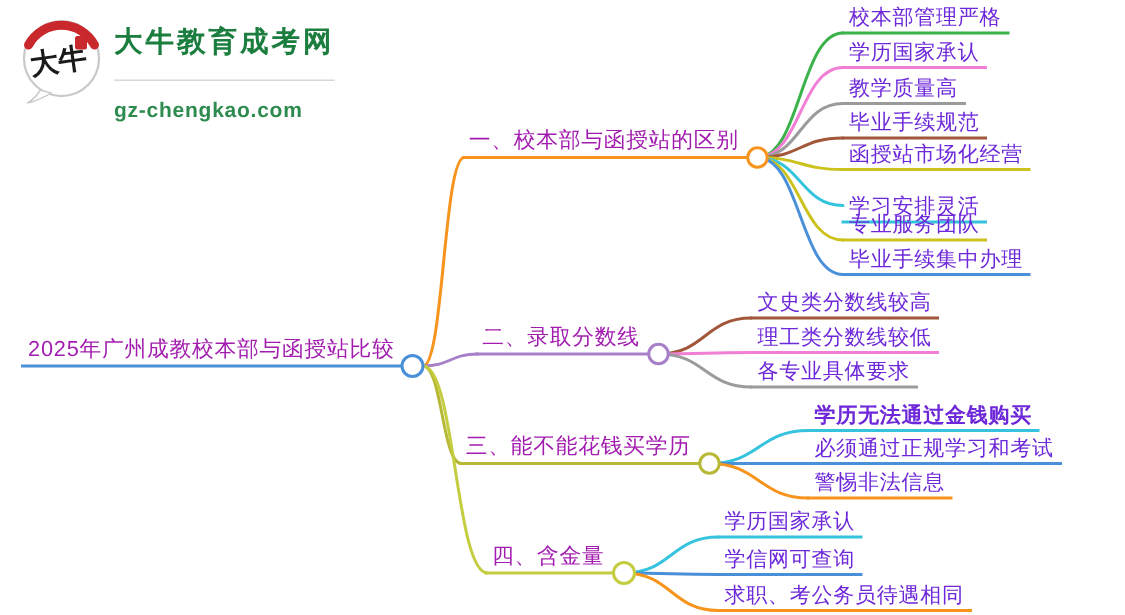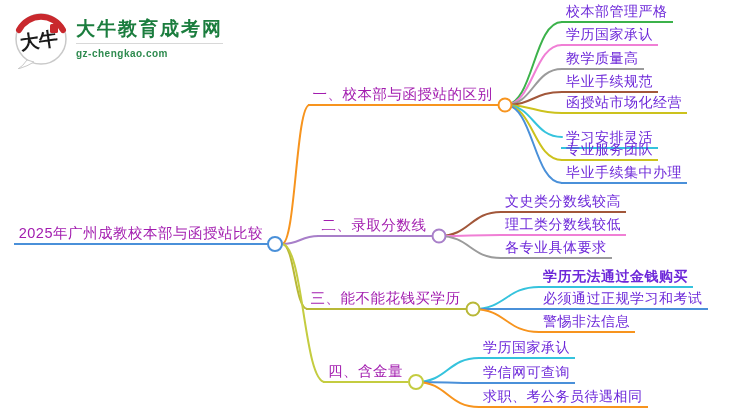--- a/index.html
+++ b/index.html
@@ -13,22 +13,22 @@
     font-size:14px;line-height:18px;padding:0 5px 1px 5px;
     border-bottom:2px solid #888;letter-spacing:0.5px;
   }
   .topic.main{font-size:14.5px;color:#a21caf;}
   .logo{position:absolute;left:13px;top:11px;display:flex;align-items:flex-start;}
   .logo-text{margin-left:7px;}
   .logo-title{
     font-size:19px;font-weight:bold;color:#1b7d3e;letter-spacing:2px;line-height:22px;padding-top:7px;
   }
   .logo-sub{
-    font-size:10px;font-weight:bold;color:#2e8b4f;letter-spacing:0.5px;line-height:17px;
-    border-top:1px solid #d8d8d8;margin-top:3px;padding-top:1px;
+    font-size:14px;font-weight:bold;color:#2e8b4f;letter-spacing:0.5px;line-height:17px;
+    border-top:1px solid #d8d8d8;margin-top:13px;padding-top:11px;
   }
 </style>
 </head>
 <body>
 
 <div id="stage">
   <svg id="links" viewBox="0 0 750 410">
       <path d="M 505 105 C 533.5 105, 533.5 22, 562 22" fill="none" stroke="#3cb24b" stroke-width="2" stroke-linecap="round"></path>
       <path d="M 505 105 C 533.5 105, 533.5 45, 562 45" fill="none" stroke="#f07fd5" stroke-width="2" stroke-linecap="round"></path>
       <path d="M 505 105 C 533.5 105, 533.5 69, 562 69" fill="none" stroke="#9b9b9b" stroke-width="2" stroke-linecap="round"></path>

